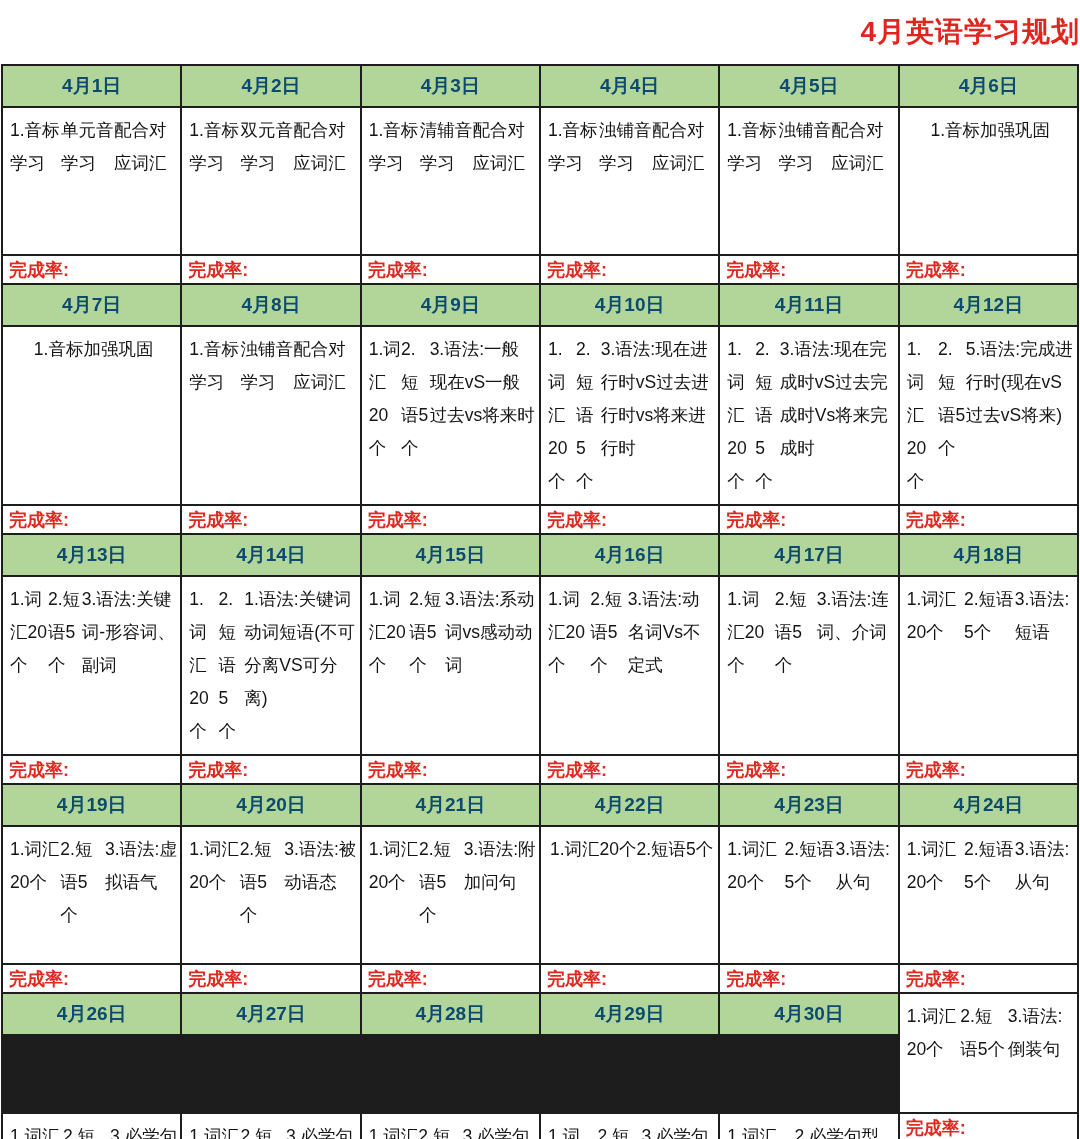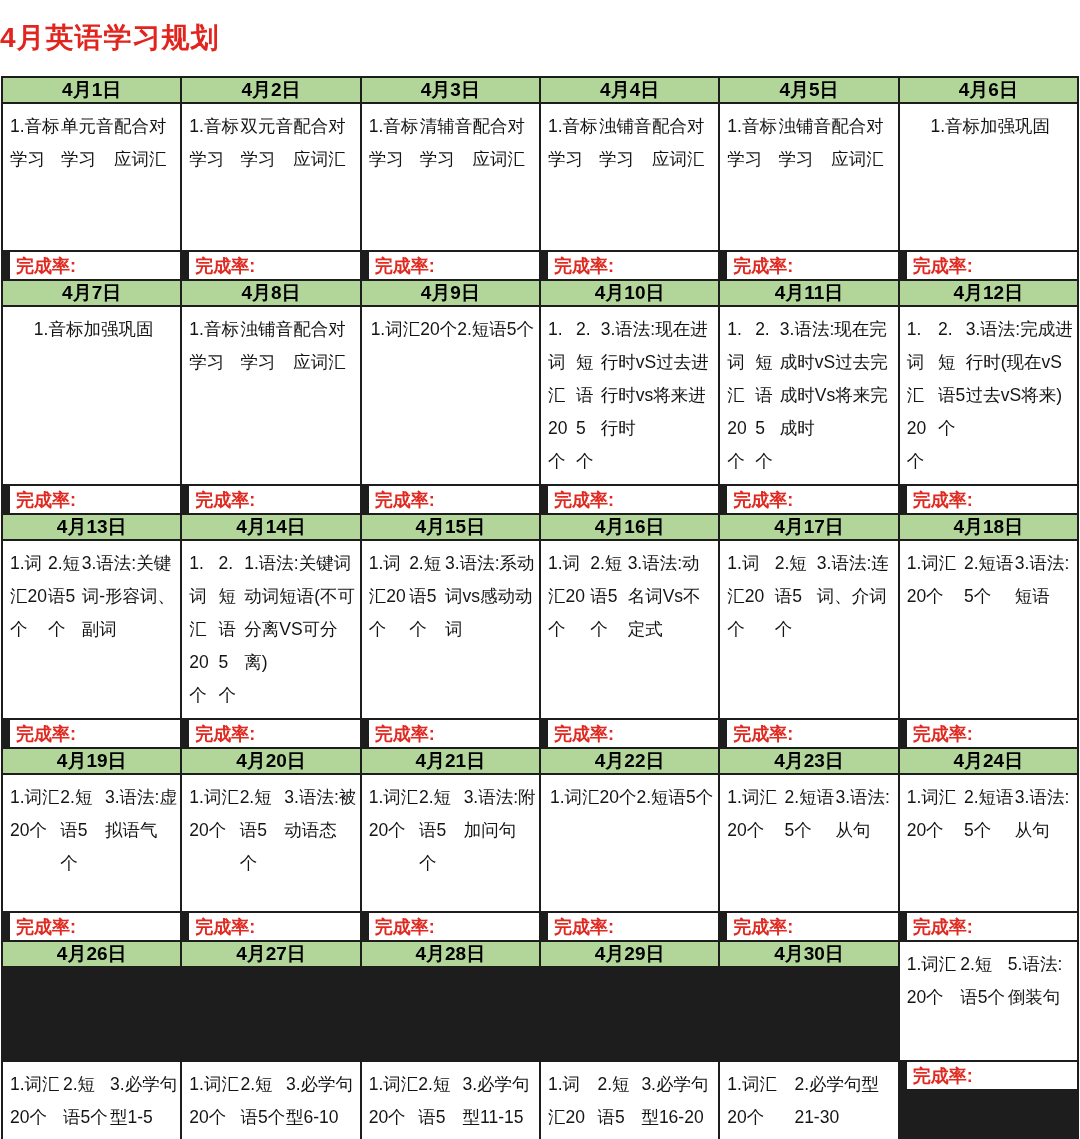--- a/index.html
+++ b/index.html
@@ -2,50 +2,50 @@
 <html><head>
 <meta charset="utf-8">
 <style>
   html,body{margin:0;padding:0;background:#ffffff;}
   .page{
     width:1080px;height:1139px;margin:0 auto;background:#ffffff;
     font-family:"Liberation Sans", sans-serif;color:#111;position:relative;
     box-sizing:border-box;overflow:hidden;
   }
   .title-bar{
-    height:76px;display:flex;align-items:center;justify-content:flex-start;
+    height:64px;display:flex;align-items:center;justify-content:flex-end;
   }
   .title-bar .title{
     font-size:28px;font-weight:800;color:#e1251e;letter-spacing:1px;
   }
   .plan-table{
     margin:0 1px;
     border:2px solid #1d1d1d;
     background:#1d1d1d;
     display:grid;
     grid-template-columns:repeat(6,1fr);
     gap:2px;
   }
   .cell{background:#ffffff;box-sizing:border-box;}
   .hdr{
     background:#b2d69a;
     display:flex;align-items:center;justify-content:center;
-    font-weight:700;font-size:19px;color:#000000;
-    height:24px;
+    font-weight:700;font-size:19px;color:#0c4a6e;
+    height:40px;
   }
   .content{
     display:flex;flex-direction:row;justify-content:center;
     padding:6px 3px 6px 7px;
     font-size:17.5px;line-height:33px;color:#141414;
   }
   .content .task{display:block;}
   .rate{
     display:flex;align-items:center;
     padding-left:6px;height:27px;
-    color:#e02920;font-weight:700;font-size:18px;margin-left:7px;
+    color:#e02920;font-weight:700;font-size:18px;
   }
   .bottom-strip{
     height:12px;margin:0 1px;background:#eef4e7;
   }
 </style>
 </head>
 <body>
 
 <div class="page">
   <div class="title-bar">
@@ -102,35 +102,36 @@
         <span class="task">1.音标加强巩固</span>
       </div>
       <div class="cell content" style="min-height: 160px;">
         <span class="task">1.音标学习</span>
         <span class="task">浊铺音学习</span>
         <span class="task">配合对应词汇</span>
       </div>
       <div class="cell content" style="min-height: 160px;">
         <span class="task">1.词汇20个</span>
         <span class="task">2.短语5个</span>
+        <span class="task">3.语法:一般现在vS一般过去vs将来时</span>
       </div>
       <div class="cell content" style="min-height: 160px;">
         <span class="task">1.词汇20个</span>
         <span class="task">2.短语5个</span>
         <span class="task">3.语法:现在进行时vS过去进行时vs将来进行时</span>
       </div>
       <div class="cell content" style="min-height: 160px;">
         <span class="task">1.词汇20个</span>
         <span class="task">2.短语5个</span>
         <span class="task">3.语法:现在完成时vS过去完成时Vs将来完成时</span>
       </div>
       <div class="cell content" style="min-height: 160px;">
         <span class="task">1.词汇20个</span>
         <span class="task">2.短语5个</span>
-        <span class="task">3.语法:完成进行时(现在vS过去vS将来)</span>
+        <span class="task">5.语法:完成进行时(现在vS过去vS将来)</span>
       </div>
       <div class="cell rate">完成率:</div>
       <div class="cell rate">完成率:</div>
       <div class="cell rate">完成率:</div>
       <div class="cell rate">完成率:</div>
       <div class="cell rate">完成率:</div>
       <div class="cell rate">完成率:</div>
       <div class="cell hdr">4月13日</div>
       <div class="cell hdr">4月14日</div>
       <div class="cell hdr">4月15日</div>
@@ -215,21 +216,21 @@
       <div class="cell rate">完成率:</div>
       <div class="cell rate">完成率:</div>
       <div class="cell hdr">4月26日</div>
       <div class="cell hdr">4月27日</div>
       <div class="cell hdr">4月28日</div>
       <div class="cell hdr">4月29日</div>
       <div class="cell hdr">4月30日</div>
       <div class="cell content" style="min-height: 118px;">
         <span class="task">1.词汇20个</span>
         <span class="task">2.短语5个</span>
-        <span class="task">5.语法:倒装句</span>
+        <span class="task">3.语法:倒装句</span>
       </div>
       <div class="cell content" style="min-height: 118px;">
         <span class="task">1.词汇20个</span>
         <span class="task">2.短语5个</span>
         <span class="task">3.必学句型1-5</span>
       </div>
       <div class="cell content" style="min-height: 118px;">
         <span class="task">1.词汇20个</span>
         <span class="task">2.短语5个</span>
         <span class="task">3.必学句型6-10</span>

